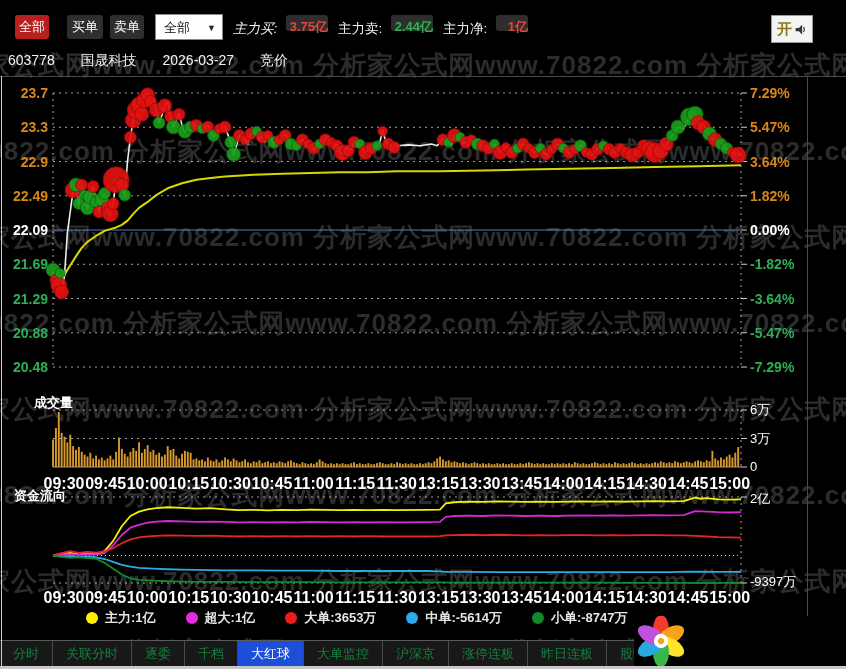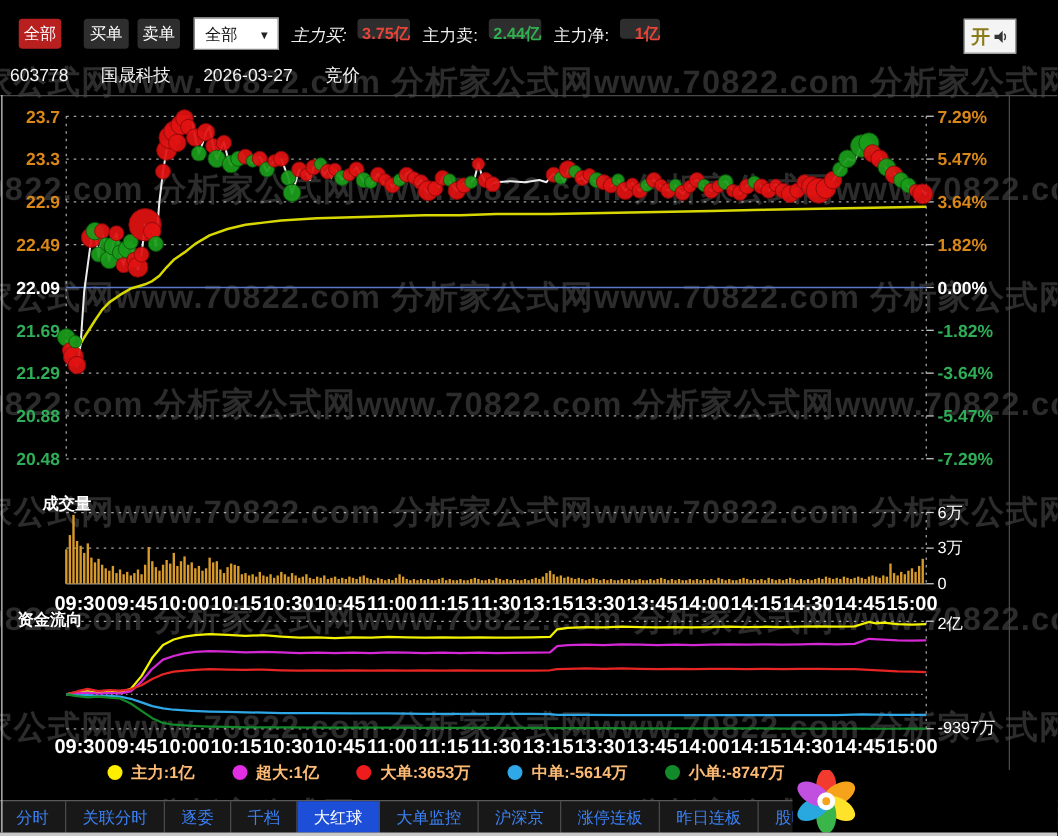--- a/index.html
+++ b/index.html
@@ -33,26 +33,26 @@
   
   #chart{position:absolute;left:0;top:0;z-index:2;}
   
   .ptitle{position:absolute;left:14px;z-index:3;font-size:13px;font-weight:bold;color:#fff;}
   
   .timerow{position:absolute;left:0;width:846px;height:14px;z-index:3;}
   .tlab{position:absolute;width:44px;text-align:center;font-size:16px;font-weight:bold;color:#fff;}
   
   #legend{position:absolute;left:86px;top:607px;height:22px;z-index:3;display:flex;
           align-items:center;gap:30px;}
-  .litem{display:flex;align-items:center;gap:7px;font-size:13px;font-weight:bold;color:#fdba74;}
+  .litem{display:flex;align-items:center;gap:7px;font-size:13px;font-weight:bold;color:#e5e5e5;}
   .ldot{width:12px;height:12px;border-radius:50%;}
   
   #tabbar{position:absolute;left:0;top:640px;width:846px;height:25px;z-index:5;
           background:#181818;border-top:1px solid #5a5a5a;display:flex;}
-  .tab{height:25px;line-height:25px;padding:0 13px;font-size:13px;color:#3b82f6;
+  .tab{height:25px;line-height:25px;padding:0 13px;font-size:13px;color:#15803d;
        border-right:1px solid #4a4a4a;cursor:pointer;white-space:nowrap;}
   .tab.active{background:#1d4ed8;color:#fff;}
   
   #logo{position:absolute;right:0;top:616px;width:212px;height:50px;z-index:6;background:#000;
         display:flex;align-items:center;}
   #logo .ltxt{display:flex;flex-direction:column;line-height:1.25;margin-left:2px;}
   #logo .l1{font-size:17px;font-weight:bold;color:#f7941d;text-shadow:1px 1px 0 #7a0000;}
   #logo .l2{font-size:14px;font-weight:bold;color:#ffe800;text-shadow:1px 1px 0 #9a0000;letter-spacing:1px;}
   
   .hline{position:absolute;background:#4a4a4a;z-index:3;}

